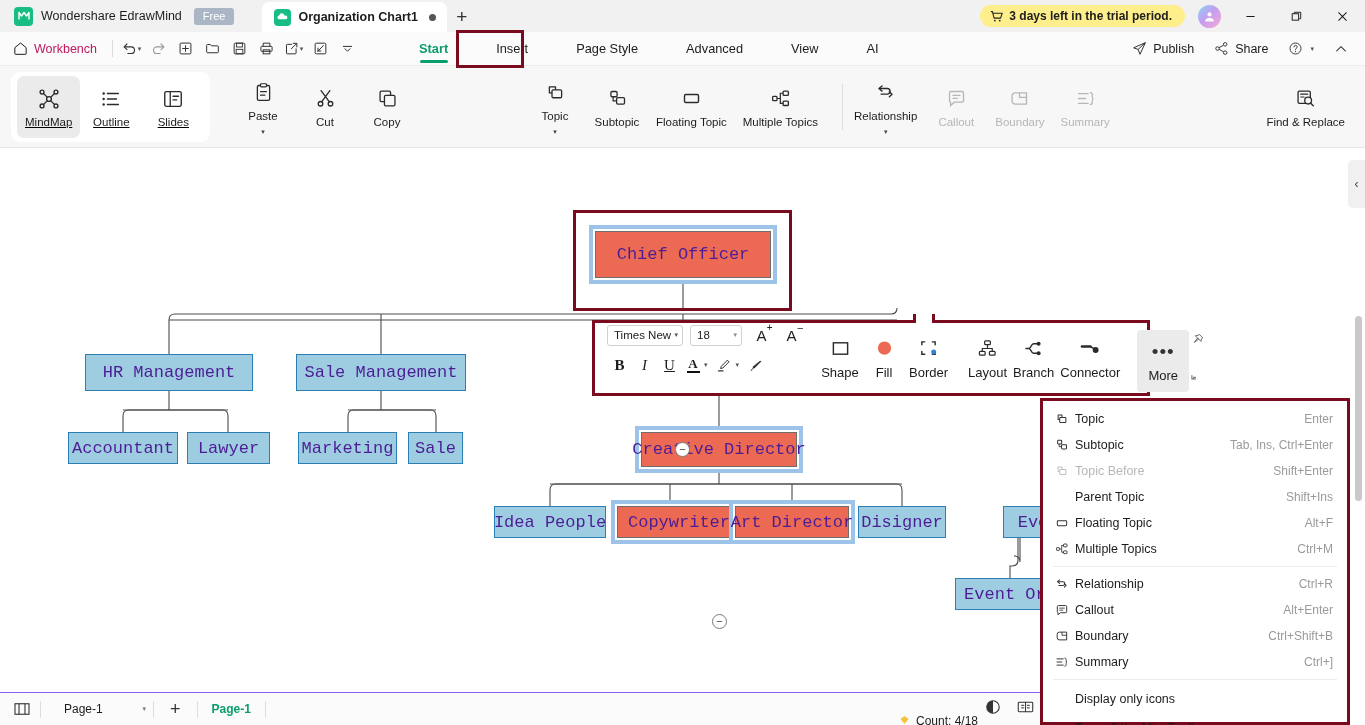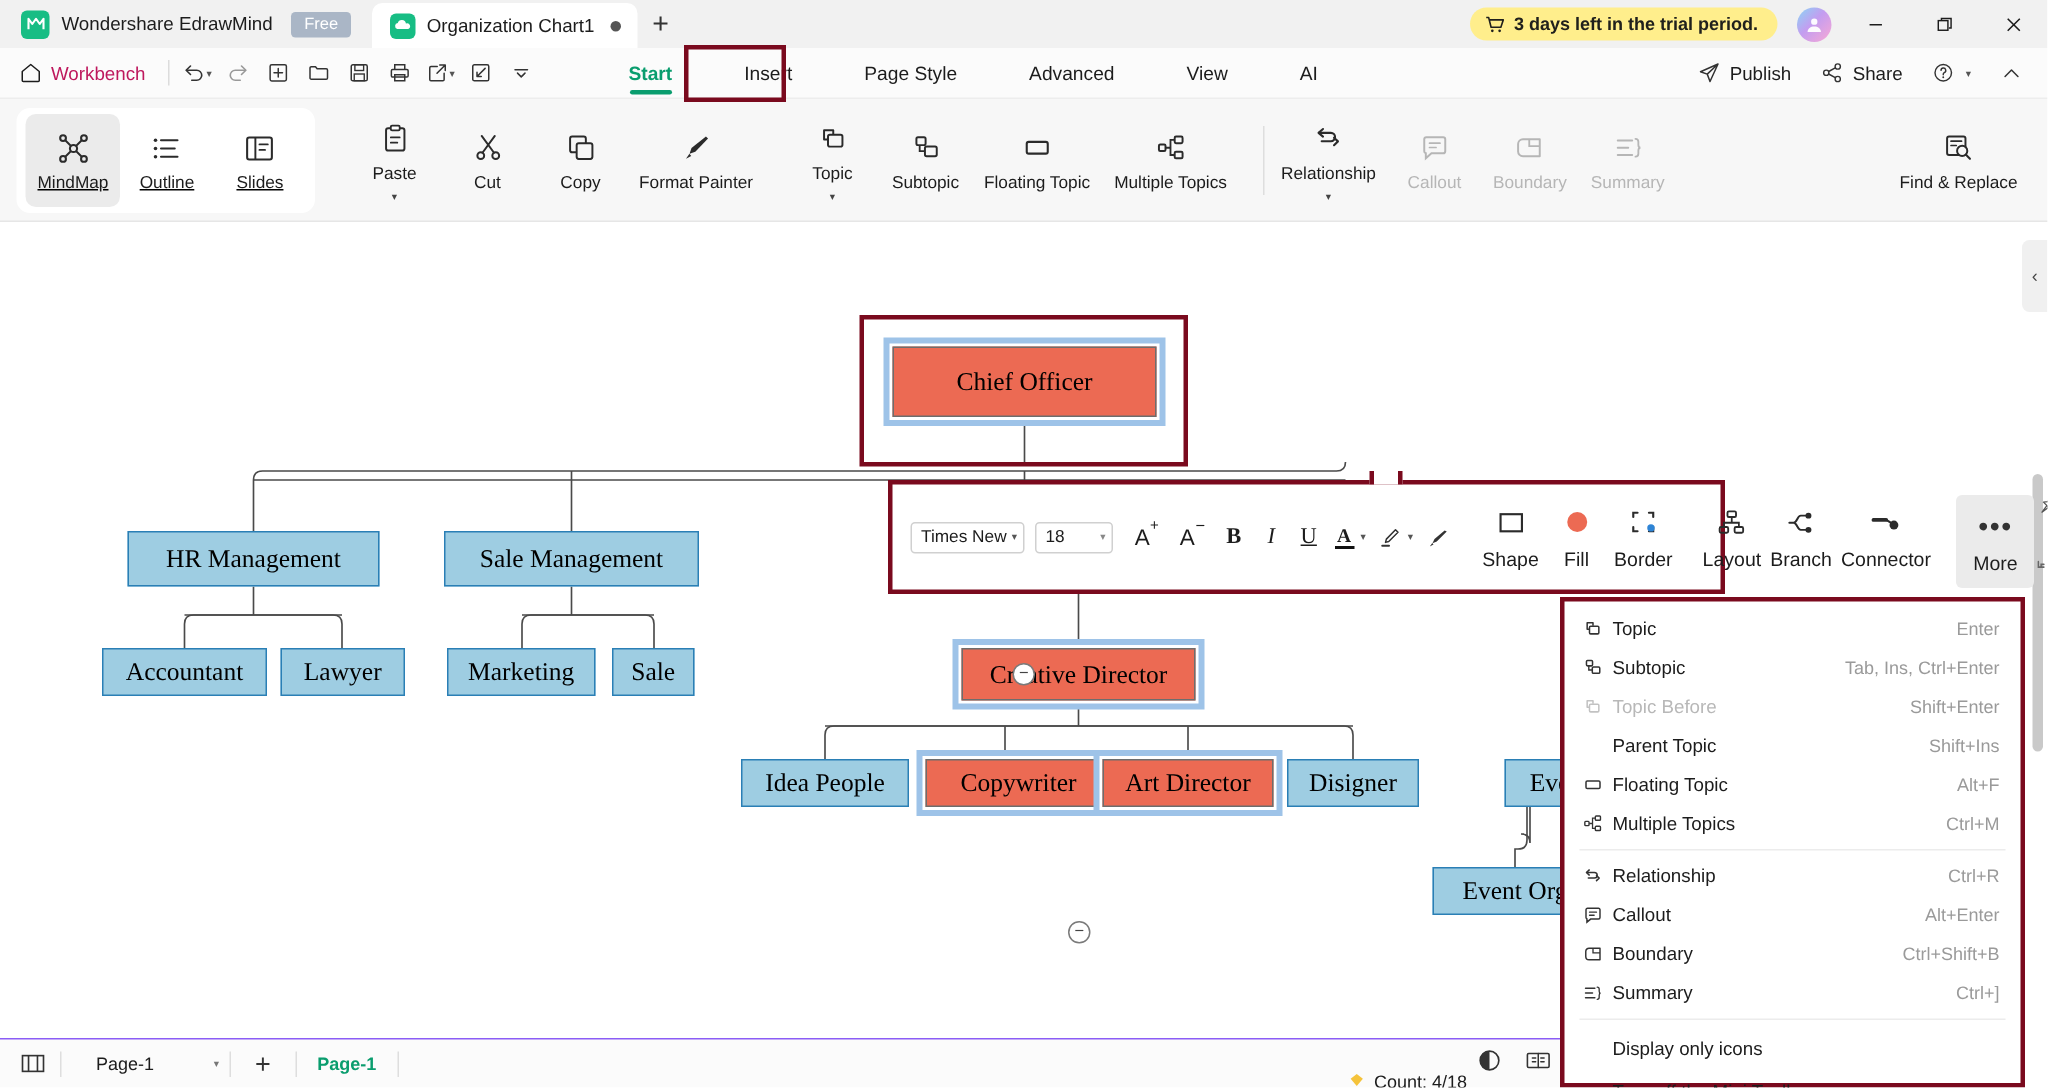--- a/index.html
+++ b/index.html
@@ -27,24 +27,24 @@
     background: #18bd84;
     display: flex; align-items: center; justify-content: center;
     color: #fff; font-size: 12px; font-weight: bold; line-height: 1;
   }
   .brand-name { font-size: 12.5px; color: #1c1c1c; }
   .brand-badge {
     margin-left: 4px; background: #aab6c6; color: #fff;
     font-size: 11px; border-radius: 3px; padding: 2px 9px 3px;
   }
   .doc-tab {
-    position: relative; height: 30px; margin-left: 2px;
+    position: relative; height: 30px; margin-left: 16px;
     background: #ffffff; border-radius: 7px 7px 0 0;
     display: flex; align-items: center; gap: 7px;
-    padding: 0 11px 0 12px; min-width: 170px;
+    padding: 0 11px 0 12px; min-width: 170px; font-weight: bold;
   }
   .tab-icon {
     width: 17px; height: 17px; border-radius: 4px; background: #17bd84;
     display: flex; align-items: center; justify-content: center;
   }
   .tab-icon svg { display: block; }
   .tab-label { font-size: 12.5px; color: #1c1c1c; white-space: nowrap; }
   .tab-dot { width: 7px; height: 7px; border-radius: 50%; background: #555; margin-left: 4px; }
   .tab-add {
     width: 30px; height: 30px; display: flex; align-items: center; justify-content: center;
@@ -131,21 +131,21 @@
   .ribbon-group { position: absolute; top: 6px; height: 70px; display: flex; align-items: center; }
   .gsep { width: 1px; height: 46px; background: #dedede; margin: 0 8px; }
 
   
   .canvas {
     position: absolute; left: 0; top: 148px; width: 1365px; height: 544px;
     background: #ffffff; overflow: hidden;
   }
   .node {
     position: absolute; display: flex; align-items: center; justify-content: center;
-    font-family: Liberation Serif, serif; font-size: 17px; color: #000000;
+    font-family: Liberation Mono, monospace; font-size: 17px; color: #4c1d95;
     white-space: nowrap;
   }
   .node.blue { background: #9ecde2; border: 1.6px solid #2a7fb5; }
   .node.sel {
     background: #ec6a53; border: 1.4px solid #6d6d6d;
     box-shadow: 0 0 0 2px #ffffff, 0 0 0 6px #9ec3e8;
   }
   .collapse-btn {
     position: absolute; width: 15px; height: 15px; border-radius: 50%;
     background: #fff; border: 1px solid #7a7a7a;
@@ -166,21 +166,21 @@
     position: absolute; right: 3px; top: 168px; width: 7px; height: 185px;
     background: #c9c9c9; border-radius: 4px; cursor: pointer; z-index: 18;
   }
 
   
   .mini {
     position: absolute; left: 592px; top: 320px; width: 558px; height: 76px;
     background: #ffffff; border: 3px solid #7a0a1e; z-index: 30;
     display: flex; align-items: stretch;
   }
-  .mini-col { display: flex; }
+  .mini-col { display: flex; flex-direction: column; }
   .mini-row { display: flex; align-items: center; gap: 2px; }
   .fontbox {
     width: 76px; height: 21px; border: 1px solid #d0d0d0; border-radius: 3px;
     display: flex; align-items: center; padding: 0 4px 0 6px;
     font-size: 11.5px; color: #1c1c1c; cursor: pointer; justify-content: space-between;
   }
   .sizebox {
     width: 52px; height: 21px; border: 1px solid #d0d0d0; border-radius: 3px;
     display: flex; align-items: center; padding: 0 4px 0 6px;
     font-size: 11.5px; color: #1c1c1c; cursor: pointer; justify-content: space-between;
@@ -488,29 +488,20 @@
       </div>
       <div class="rbtn">
         <span class="ic">
           <svg width="21" height="21" viewBox="0 0 24 24">
               <rect x="3.5" y="3.5" width="12" height="12" rx="1.6" stroke="#2b2b2b" stroke-width="1.5" fill="none"></rect>
               <rect x="8.5" y="8.5" width="12" height="12" rx="1.6" stroke="#2b2b2b" stroke-width="1.5" fill="#f7f7f7"></rect>
             </svg>
         </span>
         <span class="lb">Copy</span>
       </div>
-      <div class="rbtn">
-        <span class="ic">
-          <svg width="21" height="21" viewBox="0 0 24 24">
-              <path d="M19 3.4L8 12.2l-1.5 4.4 4.4-1.6L20.6 5z" fill="#2b2b2b"></path>
-              <path d="M6.4 16.6l-2.6 3.8 4-2.2z" fill="#2b2b2b"></path>
-            </svg>
-        </span>
-        <span class="lb">Format Painter</span>
-      </div>
     </div>
 
     <div class="ribbon-group" style="left:524px;">
       <div class="rbtn">
         <span class="ic">
           <svg width="21" height="21" viewBox="0 0 24 24">
               <rect x="8" y="9" width="11" height="9" rx="1.4" stroke="#2b2b2b" stroke-width="1.5" fill="none"></rect>
               <path d="M8 12.5H5V5.5h7v3.4" stroke="#2b2b2b" stroke-width="1.5" fill="none" stroke-linejoin="round"></path>
             </svg>
         </span>

